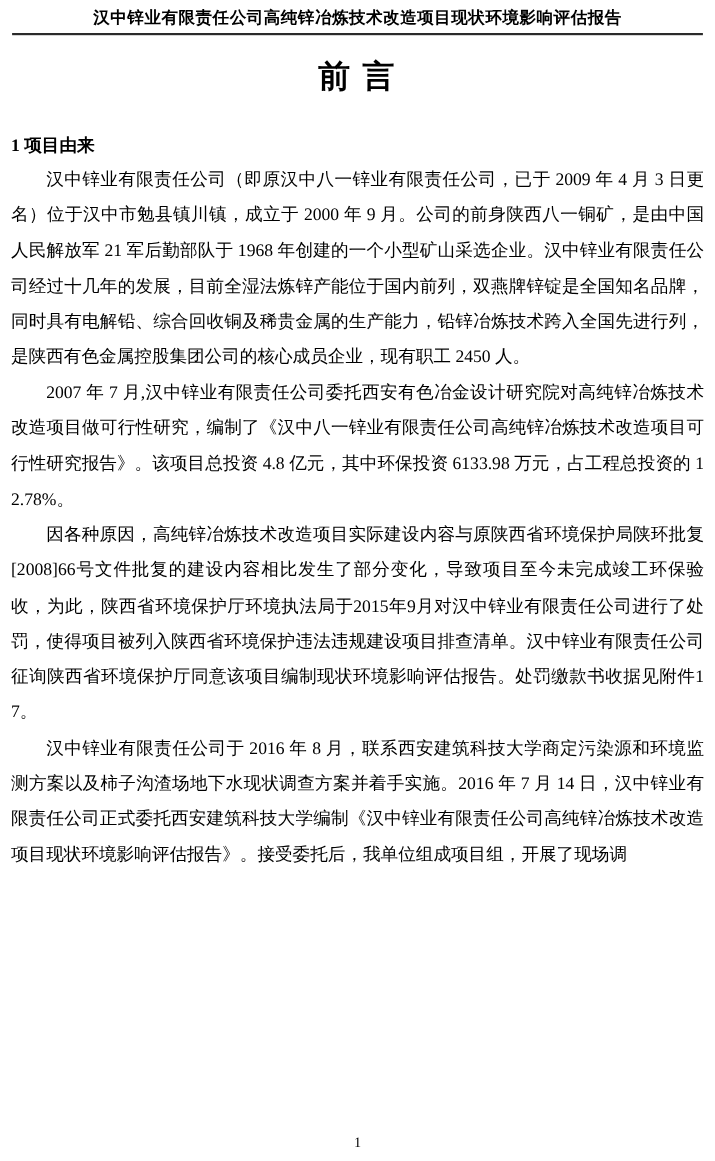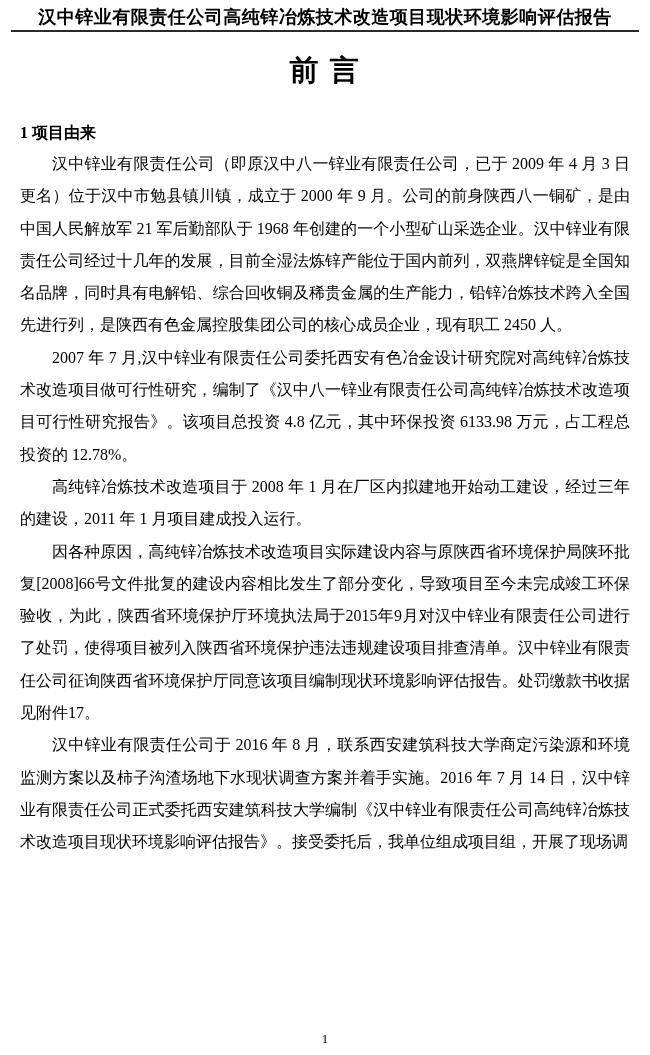--- a/index.html
+++ b/index.html
@@ -12,41 +12,41 @@
     width: 650px;
     height: 1055px;
     background: #ffffff;
     overflow: hidden;
     font-family: "Liberation Serif", "DejaVu Serif", serif;
     color: #000000;
   }
   .page-header {
     padding-top: 7px;
     text-align: center;
-    font-size: 18px;
+    font-size: 15px;
     font-weight: bold;
     letter-spacing: 0.5px;
     line-height: 20px;
   }
   .header-rule {
     margin: 3px 11px 0 11px;
     border: 0;
     border-top: 2px solid #2a2a2a;
     height: 0;
   }
   .doc-title {
     margin: 24px 0 10px 0;
     text-align: center;
     font-size: 29px;
     font-weight: bold;
     letter-spacing: 2px;
     line-height: 28px;
   }
   .content {
-    padding: 0 20px;
+    padding: 0 10px;
     margin-top: 36px;
   }
   .section-heading {
     margin: 6px 0 2px 0;
     font-size: 16px;
     font-weight: bold;
     line-height: 26px;
     text-align: left;
   }
   .body-paragraph {
@@ -83,21 +83,20 @@
 
   <div class="content">
 
     <div class="section-heading">1 项目由来</div>
 
     <p class="body-paragraph">汉中锌业有限责任公司（即原汉中八一锌业有限责任公司，已于 2009 年 4 月 3 日更名）位于汉中市勉县镇川镇，成立于 2000 年 9 月。公司的前身陕西八一铜矿，是由中国人民解放军 21 军后勤部队于 1968 年创建的一个小型矿山采选企业。汉中锌业有限责任公司经过十几年的发展，目前全湿法炼锌产能位于国内前列，双燕牌锌锭是全国知名品牌，同时具有电解铅、综合回收铜及稀贵金属的生产能力，铅锌冶炼技术跨入全国先进行列，是陕西有色金属控股集团公司的核心成员企业，现有职工 2450 人。</p>
 
     <p class="body-paragraph">2007 年 7 月,汉中锌业有限责任公司委托西安有色冶金设计研究院对高纯锌冶炼技术改造项目做可行性研究，编制了《汉中八一锌业有限责任公司高纯锌冶炼技术改造项目可行性研究报告》。该项目总投资 4.8 亿元，其中环保投资 6133.98 万元，占工程总投资的 12.78%。</p>
 
 
-    <p class="body-paragraph">高纯锌冶炼技术改造项目于 2008 年 1 月在厂区内拟建地开始动工建设，经过三年的建设，2011 年 1 月项目建成投入运行。</p>
 
     <p class="body-paragraph">因各种原因，高纯锌冶炼技术改造项目实际建设内容与原陕西省环境保护局陕环批复[2008]66号文件批复的建设内容相比发生了部分变化，导致项目至今未完成竣工环保验收，为此，陕西省环境保护厅环境执法局于2015年9月对汉中锌业有限责任公司进行了处罚，使得项目被列入陕西省环境保护违法违规建设项目排查清单。汉中锌业有限责任公司征询陕西省环境保护厅同意该项目编制现状环境影响评估报告。处罚缴款书收据见附件17。</p>
 
 
     <p class="body-paragraph">汉中锌业有限责任公司于 2016 年 8 月，联系西安建筑科技大学商定污染源和环境监测方案以及柿子沟渣场地下水现状调查方案并着手实施。2016 年 7 月 14 日，汉中锌业有限责任公司正式委托西安建筑科技大学编制《汉中锌业有限责任公司高纯锌冶炼技术改造项目现状环境影响评估报告》。接受委托后，我单位组成项目组，开展了现场调</p>
 
   </div>
 
   <div class="page-footer">
     <span>1</span>

